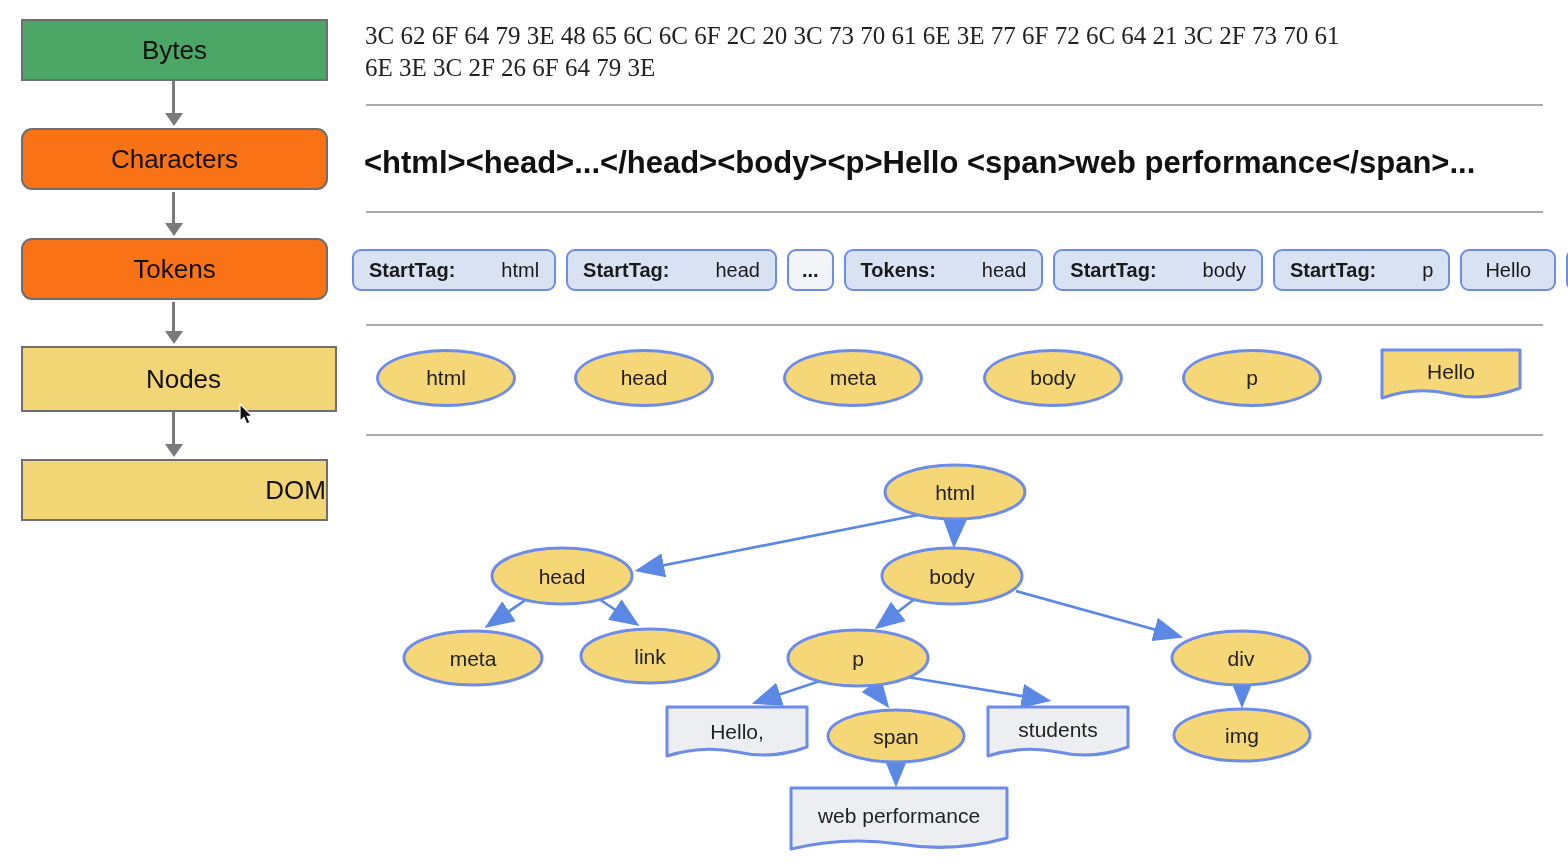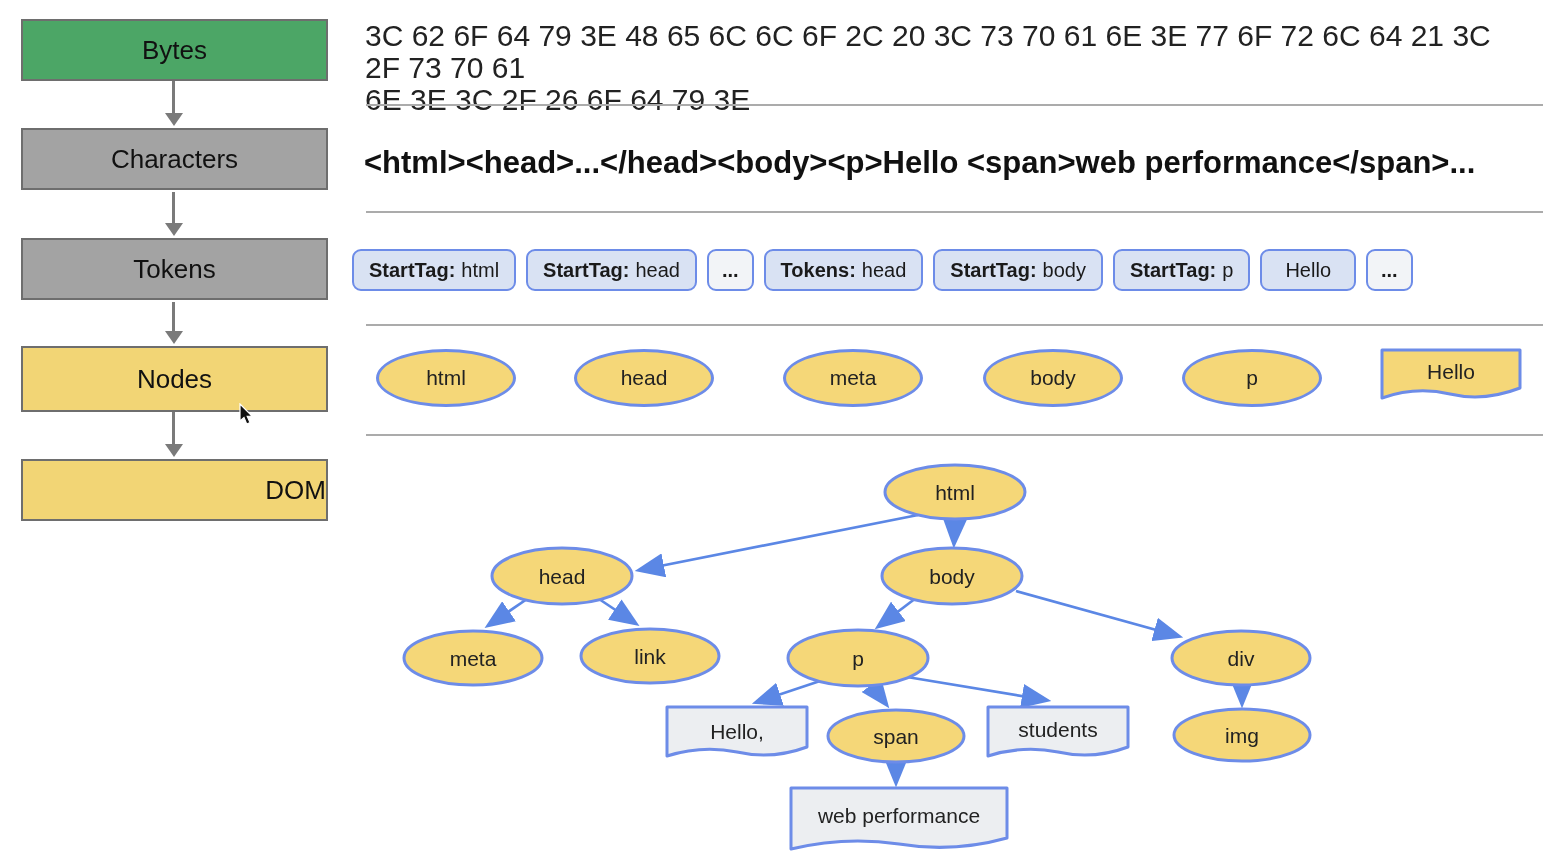--- a/index.html
+++ b/index.html
@@ -7,45 +7,45 @@
     position:relative;width:1568px;height:868px;background:#ffffff;
     font-family:"Liberation Sans",sans-serif;color:#1a1a1a;overflow:hidden;
   }
   
   .stage{
     position:absolute;left:21px;width:303px;height:58px;
     border:2px solid #6e6e6e;display:flex;align-items:center;justify-content:center;
     font-size:26px;color:#111;box-sizing:content-box;
   }
   .stage.green{background:#4ca666;}
-  .stage.blue{background:#a3a3a3;}
+  .stage.blue{background:#f97316;border-radius:11px;}
   .stage.yellow{background:#f2d575;}
   .flow-arrow{position:absolute;left:172px;width:3px;background:#7a7a7a;}
   .flow-arrow::after{
     content:"";position:absolute;left:-7.5px;bottom:-12px;width:0;height:0;
     border-left:9px solid transparent;border-right:9px solid transparent;
     border-top:13px solid #7a7a7a;
   }
   
   .sep{position:absolute;height:2px;background:#ababab;}
   .hex-text{
     position:absolute;left:365px;top:20px;width:1140px;
-    font-size:30px;line-height:32px;color:#222;letter-spacing:0px;
+    font-size:25px;line-height:32px;color:#222;letter-spacing:0px;font-family:Liberation Serif, serif;
   }
   .chars-text{
     position:absolute;left:364px;top:145px;font-size:31px;font-weight:700;color:#111;
     letter-spacing:0px;white-space:nowrap;
   }
   .token-row{
     position:absolute;left:352px;top:249px;height:42px;display:flex;gap:10px;align-items:stretch;
   }
   .token{
     border:2px solid #6d8ce8;border-radius:9px;background:#d9e2f3;
     display:flex;align-items:center;justify-content:center;
-    font-size:20px;padding:0 15px;white-space:nowrap;box-sizing:border-box;
+    font-size:20px;padding:0 15px;white-space:nowrap;box-sizing:border-box;gap:40px;
   }
   .token .tlabel{font-weight:700;}
   .token .tvalue{margin-left:6px;}
   .token.ellipsis{background:#f2f4f7;padding:0 13px;font-weight:700;}
   .token.textnode{background:#d9e2f3;padding:0 23px;}
   
   .node-ellipse{
     position:absolute;top:349px;width:134px;height:52px;border:3px solid #6d8ce8;
     border-radius:50%;background:#f5d778;display:flex;align-items:center;justify-content:center;
     font-size:21px;color:#222;
@@ -70,21 +70,21 @@
     </div>
   <div class="flow-arrow" style="top:81px;height:33px;"></div>
   <div class="stage blue" style="top:128px;">
       <span>Characters</span>
     </div>
   <div class="flow-arrow" style="top:192px;height:32px;"></div>
   <div class="stage blue" style="top:238px;">
       <span>Tokens</span>
     </div>
   <div class="flow-arrow" style="top:302px;height:30px;"></div>
-  <div class="stage yellow" style="top:346px;height:62px;">
+  <div class="stage yellow" style="top:346px;height:62px;padding-left:9px;">
       <span>Nodes</span>
     </div>
   <div class="flow-arrow" style="top:412px;height:33px;"></div>
   <div class="stage yellow" style="top:459px;justify-content:flex-end;">
       <span>DOM</span>
     </div>
 
   <div class="hex-text">
     <div>3C 62 6F 64 79 3E 48 65 6C 6C 6F 2C 20 3C 73 70 61 6E 3E 77 6F 72 6C 64 21 3C 2F 73 70 61</div>
     <div>6E 3E 3C 2F 26 6F 64 79 3E</div>

